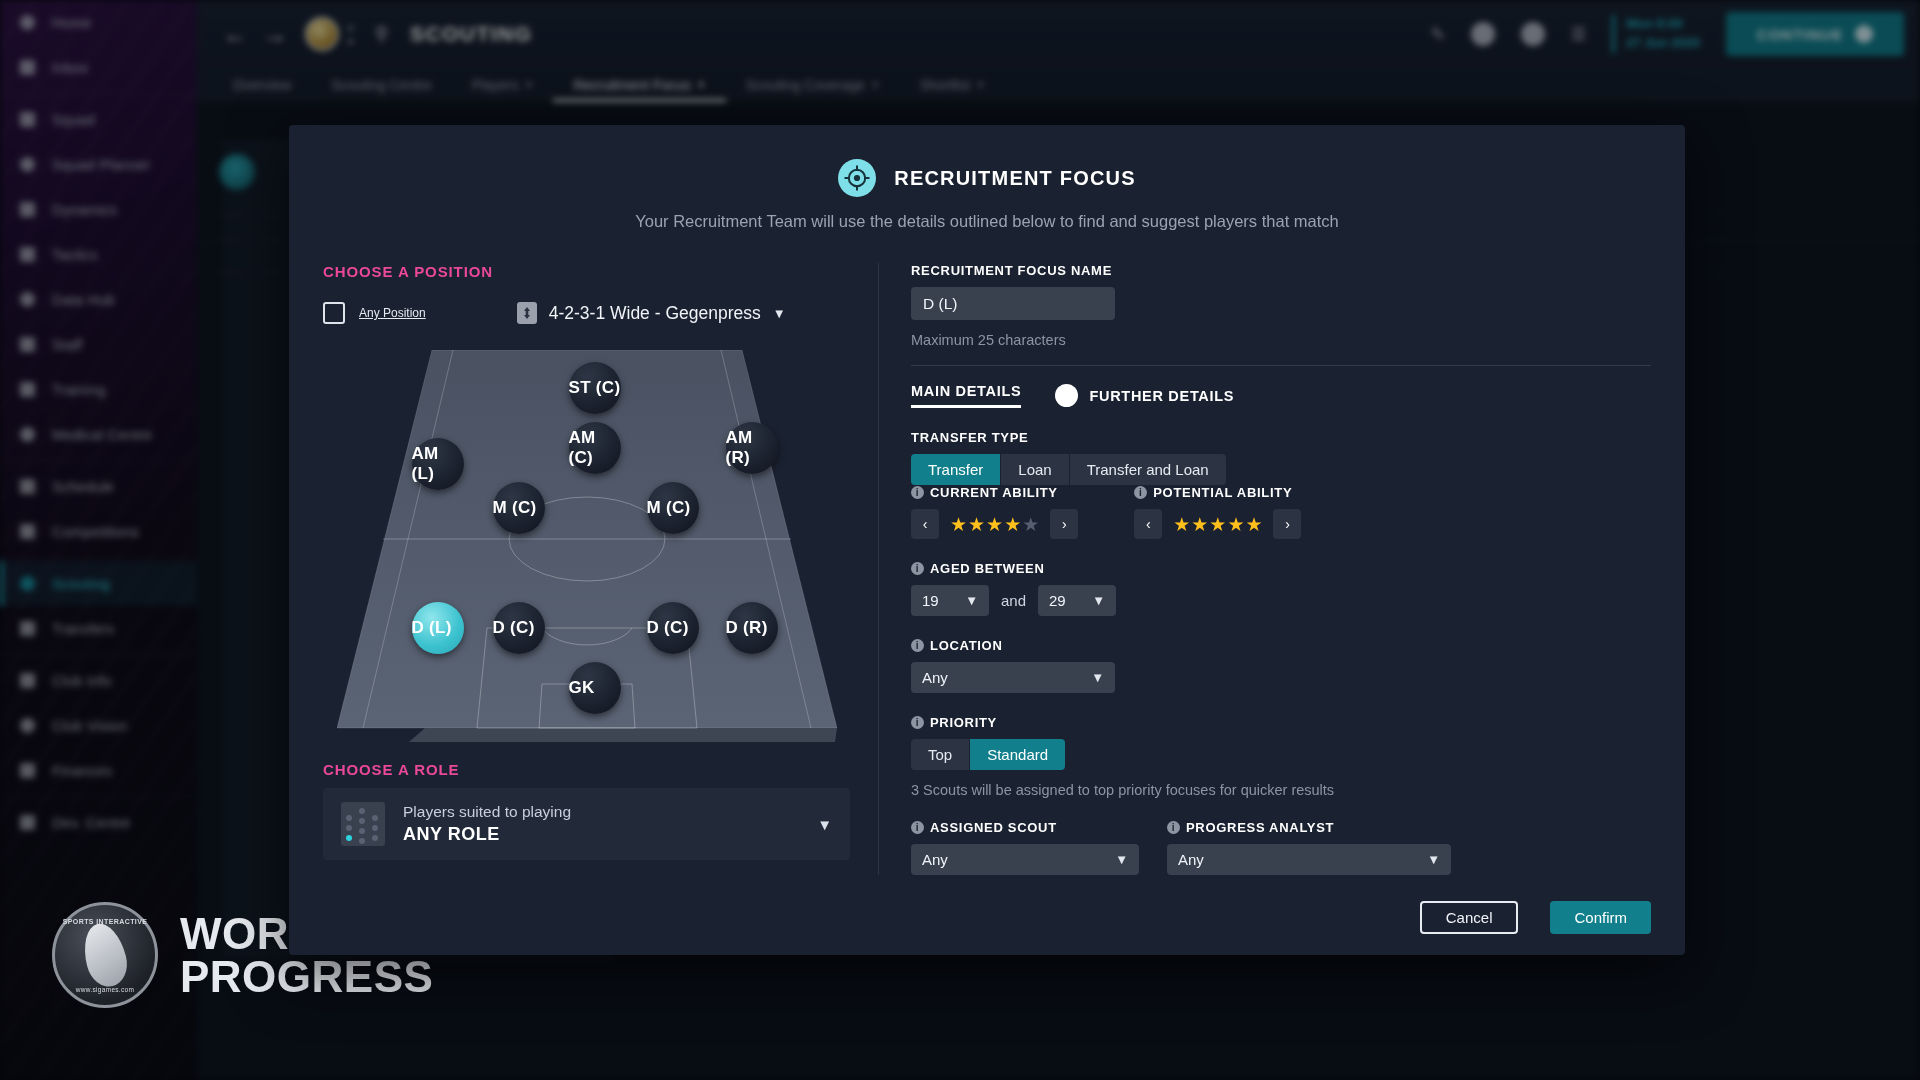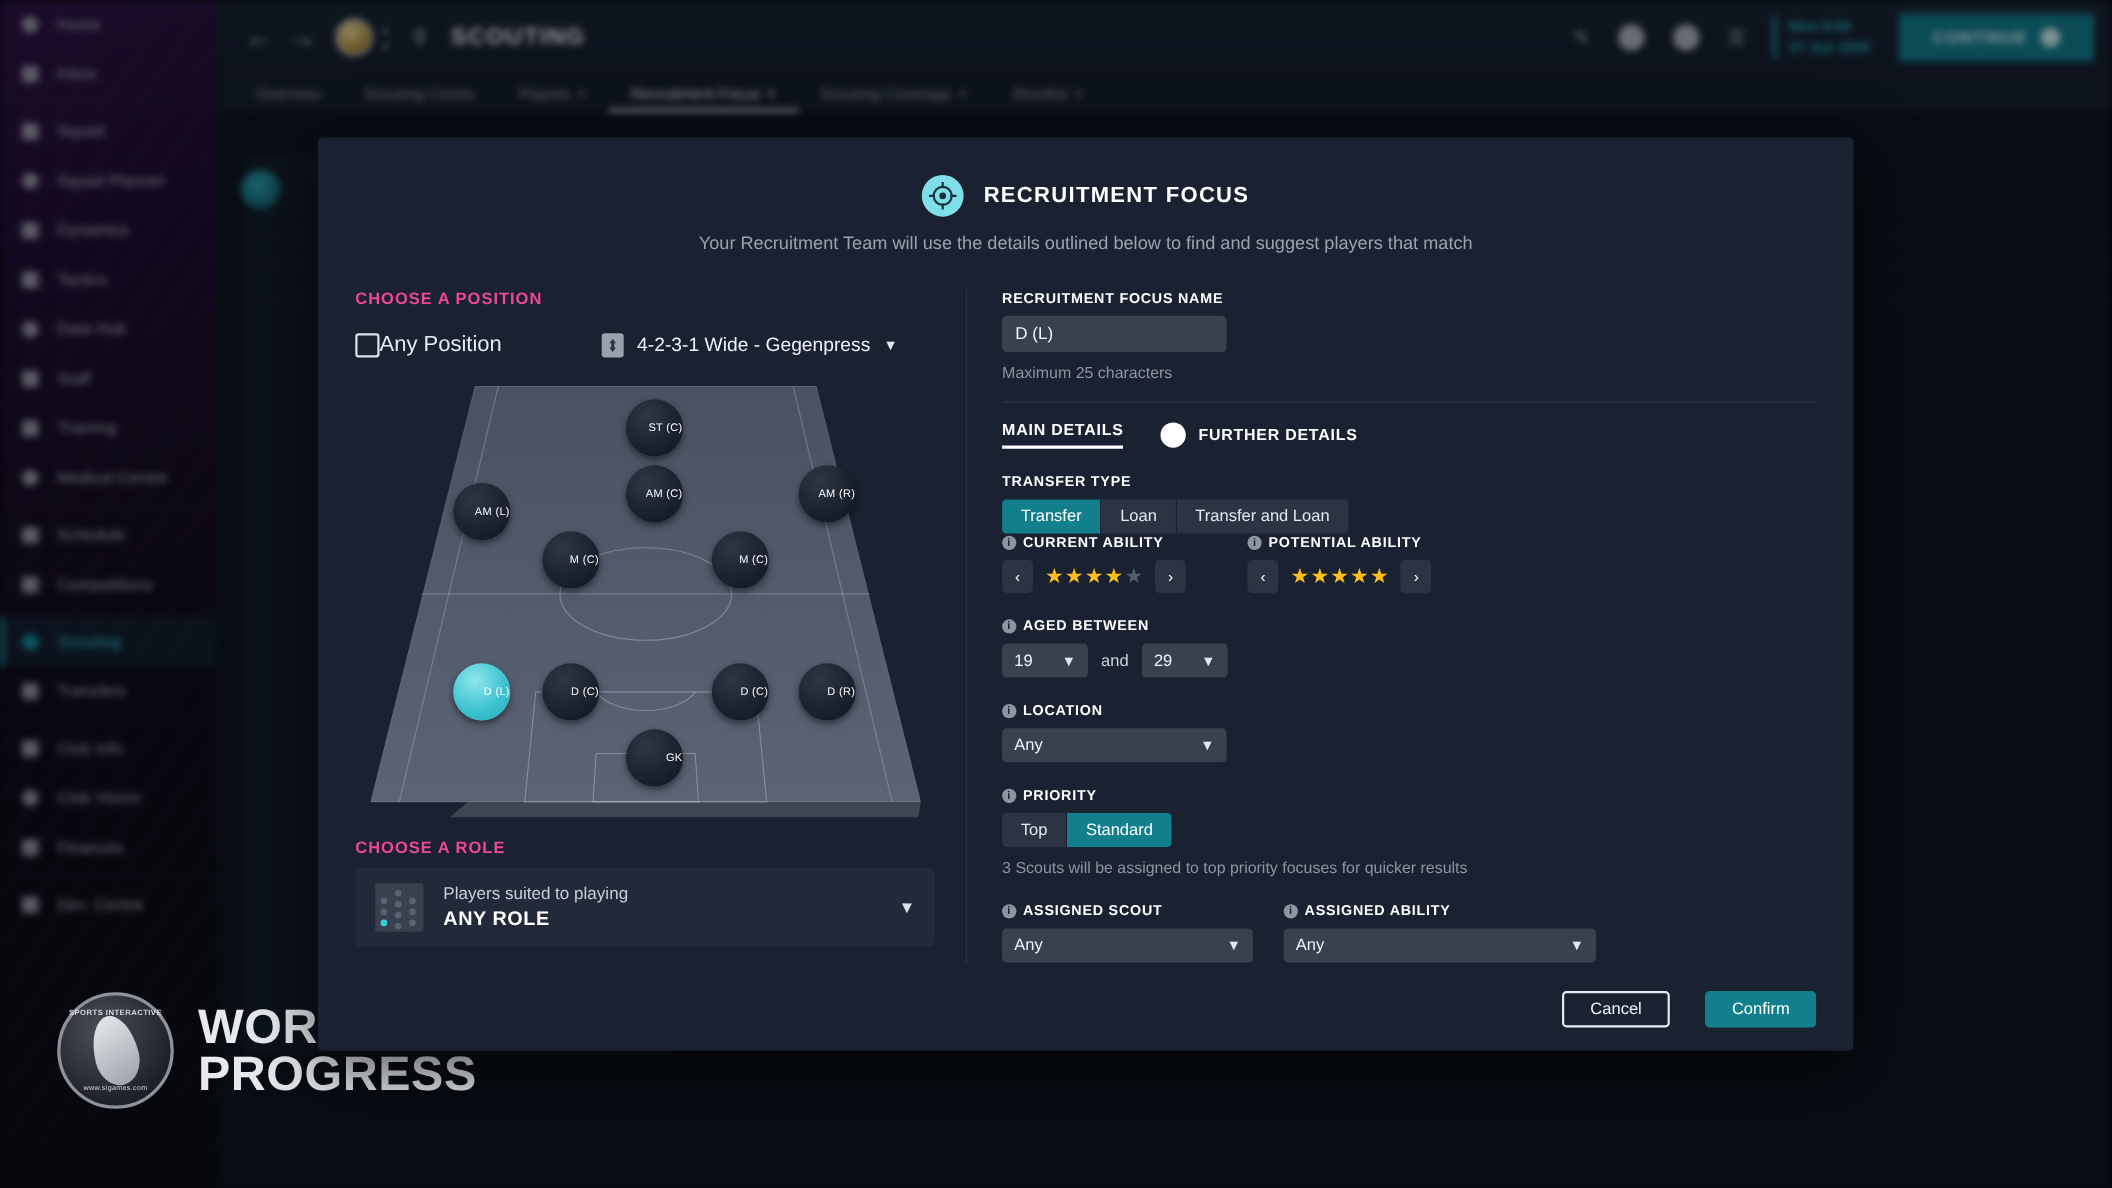--- a/index.html
+++ b/index.html
@@ -115,35 +115,35 @@
 
   .m-body { display: flex; padding: 32px 34px 0 34px; }
   .col-left { width: 556px; flex: none; padding-right: 28px; border-right: 1px solid rgba(255,255,255,.09); }
   .col-right { flex: 1; padding-left: 32px; }
 
   .sec-title { font-size: 15px; font-weight: bold; color: #ec4899; letter-spacing: .9px; margin-bottom: 22px; }
 
   
   .pos-row { display: flex; align-items: center; gap: 0; margin-bottom: 26px; }
   .chk { width: 22px; height: 22px; border: 2px solid #dfe4ec; border-radius: 3px; flex: none; }
-  .chk-lbl { margin-left: 0; font-size: 20px; color: #e6eaf1; }
+  .chk-lbl { margin-left: 14px; font-size: 12px; color: #e6eaf1; text-decoration: underline; }
   .form-sel { margin-left: 91px; display: flex; align-items: center; gap: 12px; }
   .form-badge { width: 20px; height: 22px; border-radius: 3px; background: #9aa1ad; display:flex; align-items:center; justify-content:center; flex:none; }
   .form-name { font-size: 17.5px; color: #f0f3f7; }
   .cv { color: #e3e8ef; font-size: 13px; }
 
   
   .pitch-wrap { position: relative; width: 500px; height: 395px; margin: 0 auto 16px auto; }
   .pitch-svg { position: absolute; inset: 0; }
   .pnode {
     position: absolute; width: 52px; height: 52px; border-radius: 50%;
     background: radial-gradient(circle at 36% 28%, #2e3645, #171d29 70%, #101520 100%);
     box-shadow: 0 3px 7px rgba(0,0,0,.5);
-    display: flex; align-items: center; justify-content: flex-end;
-    font-size: 10px; font-weight: normal; color: #fff; letter-spacing: .3px;
+    display: flex; align-items: center; justify-content: flex-start;
+    font-size: 17px; font-weight: bold; color: #fff; letter-spacing: .3px;
   }
   .pnode.sel { background: radial-gradient(circle at 38% 30%, #8fe6ec, #3cc2cf 58%, #2aa8b6 100%); }
 
   
   .role-card {
     background: #222a39; border-radius: 4px; height: 72px;
     display: flex; align-items: center; padding: 0 18px; gap: 18px; margin-top: 10px;
   }
   .role-grid { width: 44px; height: 44px; background: #39414f; border-radius: 3px; position: relative; flex: none; }
   .role-grid i { position: absolute; width: 6px; height: 6px; border-radius: 50%; background: #586273; }
@@ -636,21 +636,21 @@
             <div class="fl">
               <span class="info-i">i</span><span>ASSIGNED SCOUT</span>
             </div>
             <div class="selectbox">
               <span>Any</span>
               <span class="cv">▼</span>
             </div>
           </div>
           <div style="width:284px;">
             <div class="fl">
-              <span class="info-i">i</span><span>ASSIGNED ABILITY</span>
+              <span class="info-i">i</span><span>PROGRESS ANALYST</span>
             </div>
             <div class="selectbox">
               <span>Any</span>
               <span class="cv">▼</span>
             </div>
           </div>
         </div>
 
       </div>
     </div>

